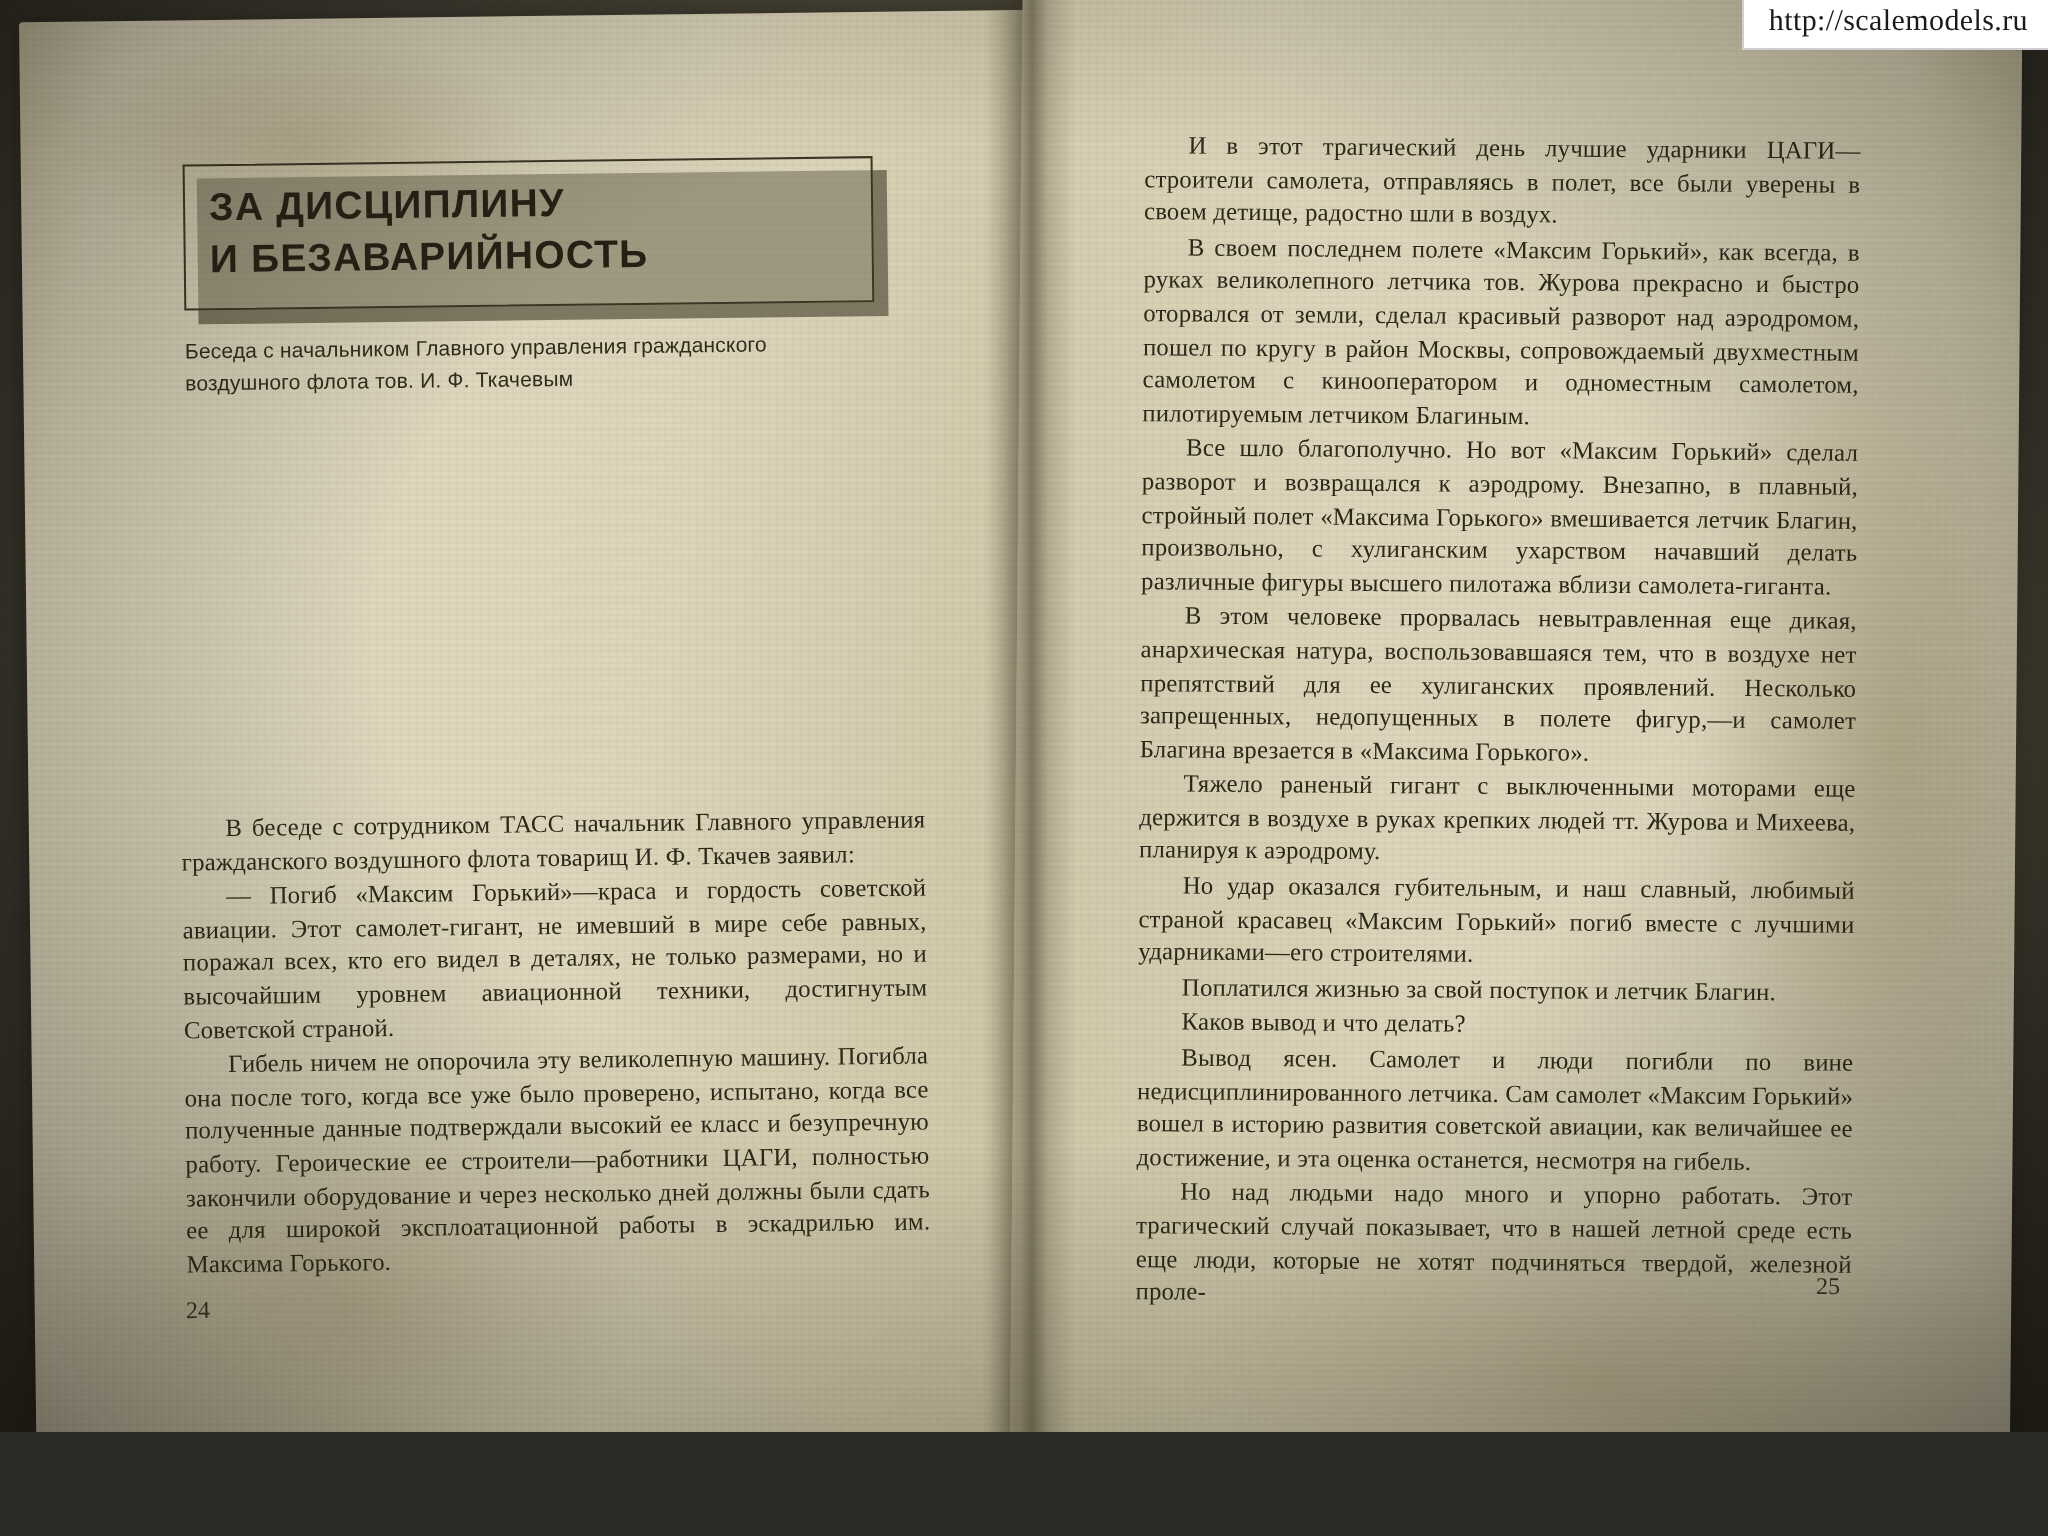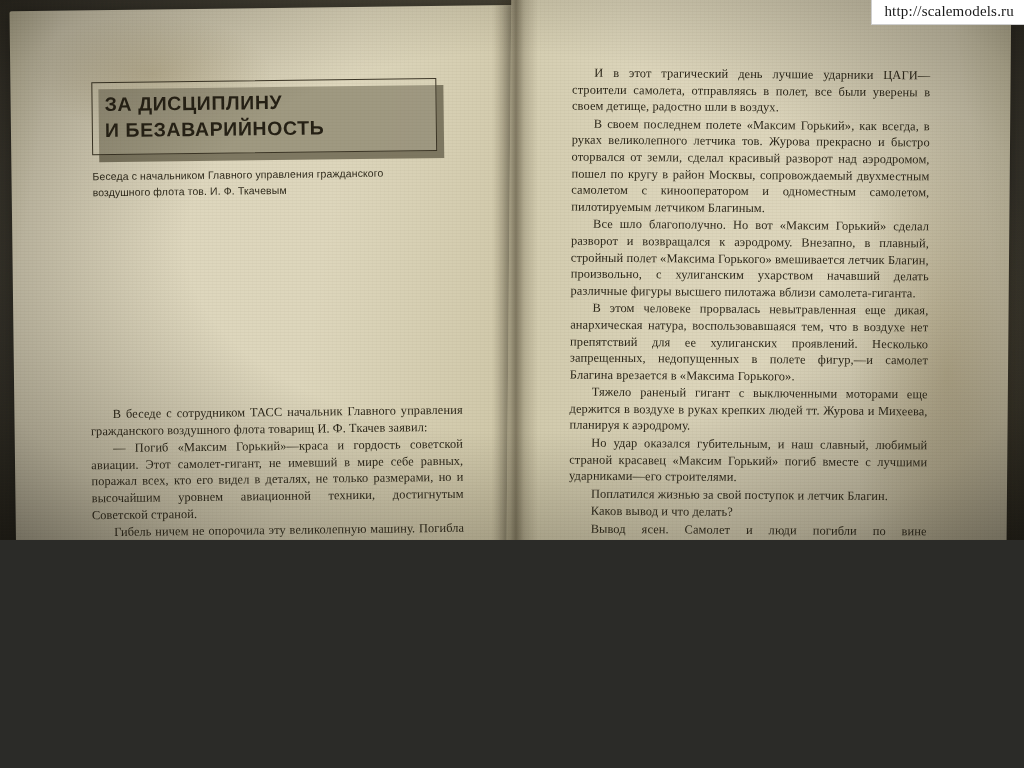--- a/index.html
+++ b/index.html
@@ -9,21 +9,21 @@
   body {
     width: 1024px;
     height: 768px;
     overflow: hidden;
     background: #2b2b28;
     font-family: "Liberation Serif", serif;
   }
   .photo {
     position: relative;
     width: 1024px;
-    height: 540px;
+    height: 716px;
     overflow: hidden;
     background: #3a382f;
   }
   
   .desk {
     position: absolute;
     inset: 0;
     background:
       radial-gradient(ellipse at 50% 40%, #6b6553 0%, #4a4639 45%, #32302a 75%, #23221d 100%);
   }

